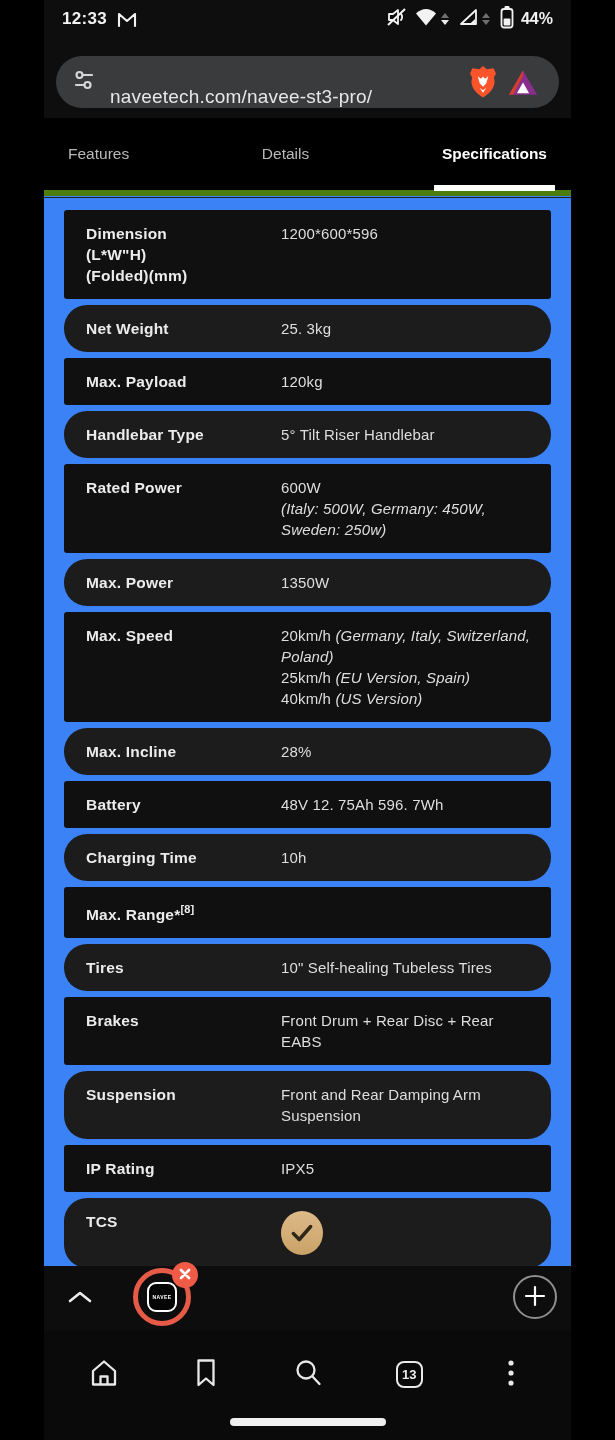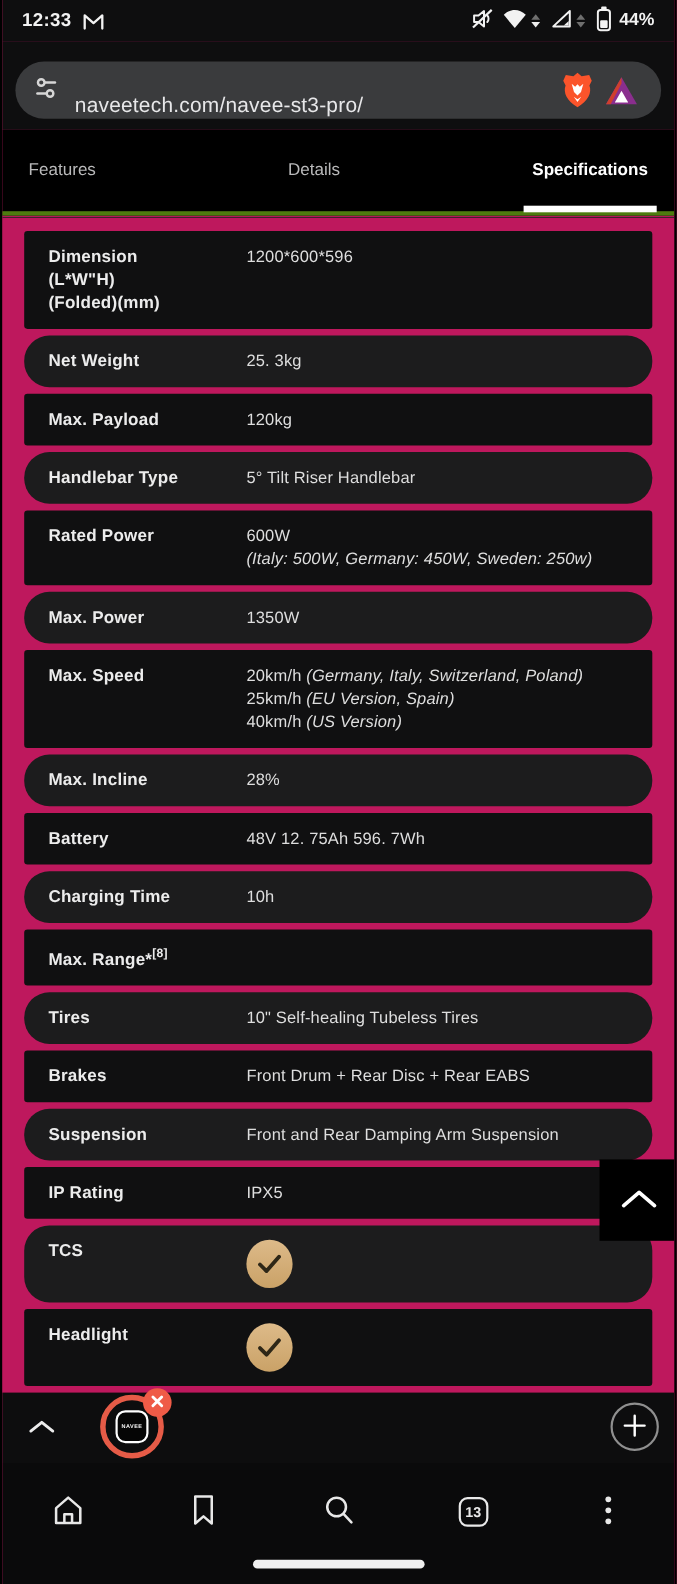--- a/index.html
+++ b/index.html
@@ -1,18 +1,18 @@
 <!DOCTYPE html>
 <html><head>
 <meta charset="utf-8">
 <style>
   * { margin:0; padding:0; box-sizing:border-box; }
   html,body { background:#000; }
   body { font-family:"Liberation Sans", sans-serif; }
-  .screen { position:relative; width:611px; height:1440px; background:#be185d; overflow:hidden; margin:0 auto; color:#e6e6e6; }
+  .screen { position:relative; width:527px; height:1440px; background:#3b82f6; overflow:hidden; margin:0 auto; color:#e6e6e6; }
 
   
   .status-bar { position:absolute; top:0; left:0; right:0; height:38px; background:#0e0e0f;
     display:flex; align-items:center; padding:0 18px; }
   .status-time { font-size:17px; font-weight:700; letter-spacing:.3px; color:#f2f2f2; }
   .gmail-glyph { margin-left:10px; display:flex; }
   .status-right { margin-left:auto; display:flex; align-items:center; gap:7px; }
   .batt-pct { font-size:16px; font-weight:700; color:#f2f2f2; }
   .arrowcol { display:flex; flex-direction:column; gap:2px; margin-left:-3px; }
   .tri-up { width:0; height:0; border-left:4px solid transparent; border-right:4px solid transparent; border-bottom:5px solid #8a8a8a; }
@@ -24,30 +24,30 @@
   .omnibox { position:absolute; left:12px; right:12px; top:18px; height:52px; background:#3a3b3d;
     border-radius:26px; display:flex; align-items:center; padding:0 16px; }
   .url-text { margin-left:14px; font-size:19px; color:#e7e7e9; letter-spacing:.2px; flex:1;
     white-space:nowrap; overflow:hidden;margin-top:29px; }
   .omni-icon-btn { display:flex; align-items:center; justify-content:center; width:40px; height:40px;
     background:none; border:none; cursor:pointer; }
 
   
   .tab-bar { position:absolute; top:118px; left:0; right:0; height:78px; background:#000;
     display:flex; justify-content:space-between; align-items:stretch; padding:0 22px;
-    border-bottom:4px solid #4d7c0f; }
+    border-bottom:6px solid #4d7c0f; }
   .tab { position:relative; display:flex; align-items:center; background:none; border:none;
     color:#b9b9ba; font-size:15.5px; font-family:inherit; cursor:pointer; padding:0 2px; }
   .tab.active { color:#fff; font-weight:700; }
   .tab.active::after { content:''; position:absolute; left:-6px; right:-6px; bottom:-1px; height:6px; background:#fff; }
 
   
   .content { position:absolute; top:197px; left:0; right:0; height:1069px; overflow:hidden; padding:0 20px; }
   .content::before { content:''; display:block; height:1px; background:#232324; margin:0 -20px 12px; }
-  .spec-row { display:flex; align-items:flex-start; padding:13px 20px 13px 22px; margin-bottom:6px; border-radius:3px; }
+  .spec-row { display:flex; align-items:flex-start; padding:13px 20px 13px 22px; margin-bottom:6px; border-radius:3px;gap:15px; }
   .spec-row.dark { background:#101011; }
   .spec-row.light { background:#1c1c1d;border-radius:23px; }
   .row-label { width:158px; margin-right:22px; flex:none; font-weight:700; color:#ececec;
     font-size:15.5px; line-height:21px; letter-spacing:.2px; }
   .row-label span { display:block; }
   .row-label sup { font-size:11px; font-weight:700; position:relative; top:-1px; }
   .row-value { flex:1; color:#dedede; font-size:15px; line-height:21px; letter-spacing:.15px; }
   .vline { min-height:21px; }
   .vseg.i { font-style:italic; }
   .check-circle { width:42px; height:44px; border-radius:50%;

